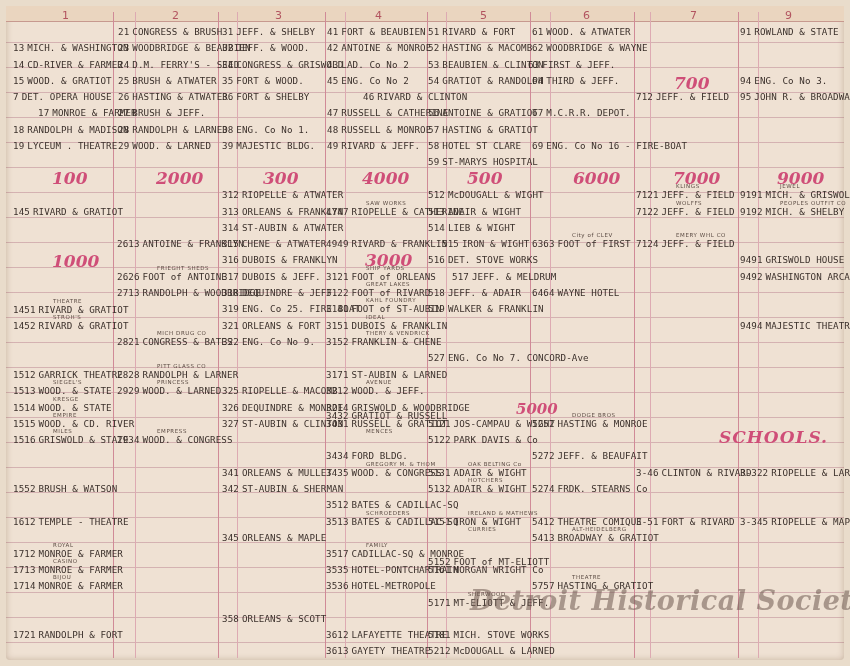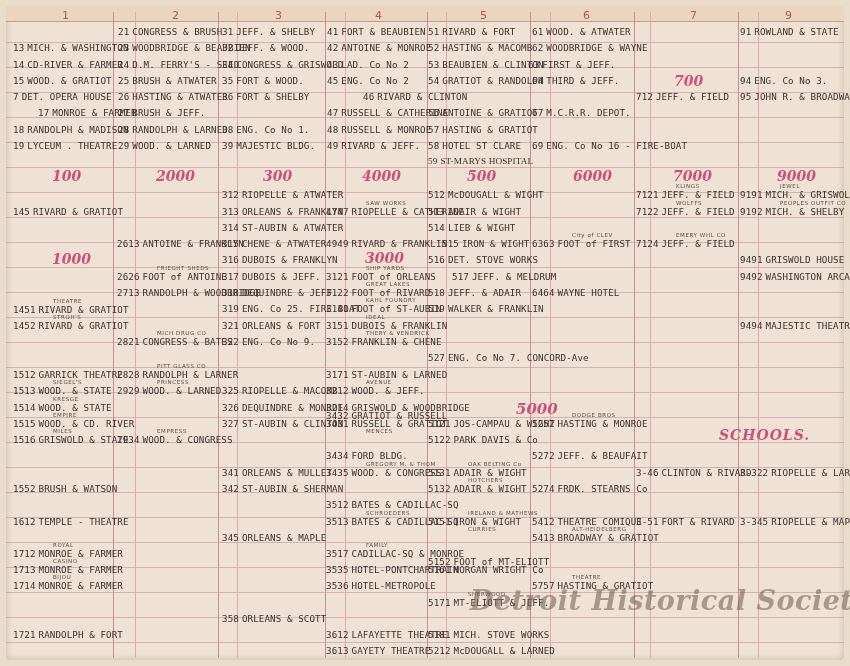--- a/index.html
+++ b/index.html
@@ -7,21 +7,21 @@
   .sheet{position:absolute;left:6px;top:6px;width:838px;height:654px;background:#efe1d3;
     background-image:repeating-linear-gradient(to bottom, transparent 0, transparent 24px, rgba(190,140,150,0.55) 24px, rgba(190,140,150,0.55) 25px);
     background-position:0 12px;border-radius:3px;box-shadow:0 0 6px rgba(120,90,60,.35) inset;}
   .header-band{position:absolute;left:6px;top:6px;width:838px;height:15px;background:#ead5bf;border-bottom:1px solid #c7998f;}
   .vline{position:absolute;top:12px;bottom:8px;width:1px;background:#d08a97;}
   .vline.thin{background:#ddaab2;}
   .colnum{position:absolute;top:9px;font-size:11px;color:#b2545f;font-family:"DejaVu Sans",sans-serif;}
   .e{position:absolute;font-family:"DejaVu Sans Mono",monospace;font-size:9.2px;color:#3b302b;letter-spacing:.1px;white-space:nowrap;line-height:11px;}
   .e .n{display:inline-block;min-width:0;margin-right:3px;}
   .sub{position:absolute;font-family:"DejaVu Sans",sans-serif;font-size:5.5px;color:#5a4a42;letter-spacing:.6px;white-space:nowrap;line-height:6px;}
-  .sec{position:absolute;font-family:"DejaVu Serif",serif;font-style:italic;font-weight:bold;font-size:14px;color:#cf4e78;}
+  .sec{position:absolute;font-family:"DejaVu Serif",serif;font-style:italic;font-weight:bold;font-size:17px;color:#cf4e78;}
   .sec.big{font-size:15px;}
   .watermark{position:absolute;left:470px;top:585px;font-family:"DejaVu Serif",serif;font-style:italic;font-weight:bold;font-size:27px;color:rgba(110,90,80,0.55);letter-spacing:.5px;white-space:nowrap;}
 </style>
 </head>
 <body>
 
 <div class="sheet"></div>
 <div class="header-band"></div>
 
 <div class="vline" style="left:113px"></div>
@@ -93,21 +93,21 @@
     <div class="e" style="left: 327px; top: 107px;"><span class="n">47</span><span>RUSSELL &amp; CATHERINE</span></div>
     <div class="e" style="left: 327px; top: 124px;"><span class="n">48</span><span>RUSSELL &amp; MONROE</span></div>
     <div class="e" style="left: 327px; top: 140px;"><span class="n">49</span><span>RIVARD &amp; JEFF.</span></div>
     <div class="e" style="left: 428px; top: 26px;"><span class="n">51</span><span>RIVARD &amp; FORT</span></div>
     <div class="e" style="left: 428px; top: 42px;"><span class="n">52</span><span>HASTING &amp; MACOMB</span></div>
     <div class="e" style="left: 428px; top: 59px;"><span class="n">53</span><span>BEAUBIEN &amp; CLINTON</span></div>
     <div class="e" style="left: 428px; top: 75px;"><span class="n">54</span><span>GRATIOT &amp; RANDOLPH</span></div>
     <div class="e" style="left: 428px; top: 107px;"><span class="n">56</span><span>ANTOINE &amp; GRATIOT</span></div>
     <div class="e" style="left: 428px; top: 124px;"><span class="n">57</span><span>HASTING &amp; GRATIOT</span></div>
     <div class="e" style="left: 428px; top: 140px;"><span class="n">58</span><span>HOTEL ST CLARE</span></div>
-    <div class="e" style="left: 428px; top: 156px; font-family: Liberation Serif, serif;"><span class="n">59</span><span>ST-MARYS HOSPITAL</span></div>
+    <div class="e" style="left: 428px; top: 156px;"><span class="n">59</span><span>ST-MARYS HOSPITAL</span></div>
     <div class="e" style="left: 532px; top: 26px;"><span class="n">61</span><span>WOOD. &amp; ATWATER</span></div>
     <div class="e" style="left: 532px; top: 42px;"><span class="n">62</span><span>WOODBRIDGE &amp; WAYNE</span></div>
     <div class="e" style="left: 528px; top: 59px;"><span class="n">63</span><span>FIRST &amp; JEFF.</span></div>
     <div class="e" style="left: 532px; top: 75px;"><span class="n">64</span><span>THIRD &amp; JEFF.</span></div>
     <div class="e" style="left: 532px; top: 107px;"><span class="n">67</span><span>M.C.R.R. DEPOT.</span></div>
     <div class="e" style="left: 532px; top: 140px;"><span class="n">69</span><span>ENG. Co No 16 - FIRE-BOAT</span></div>
     <div class="e" style="left: 636px; top: 91px;"><span class="n">712</span><span>JEFF. &amp; FIELD</span></div>
     <div class="e" style="left: 740px; top: 26px;"><span class="n">91</span><span>ROWLAND &amp; STATE</span></div>
     <div class="e" style="left: 740px; top: 75px;"><span class="n">94</span><span>ENG. Co No 3.</span></div>
     <div class="e" style="left: 740px; top: 91px;"><span class="n">95</span><span>JOHN R. &amp; BROADWAY</span></div>

